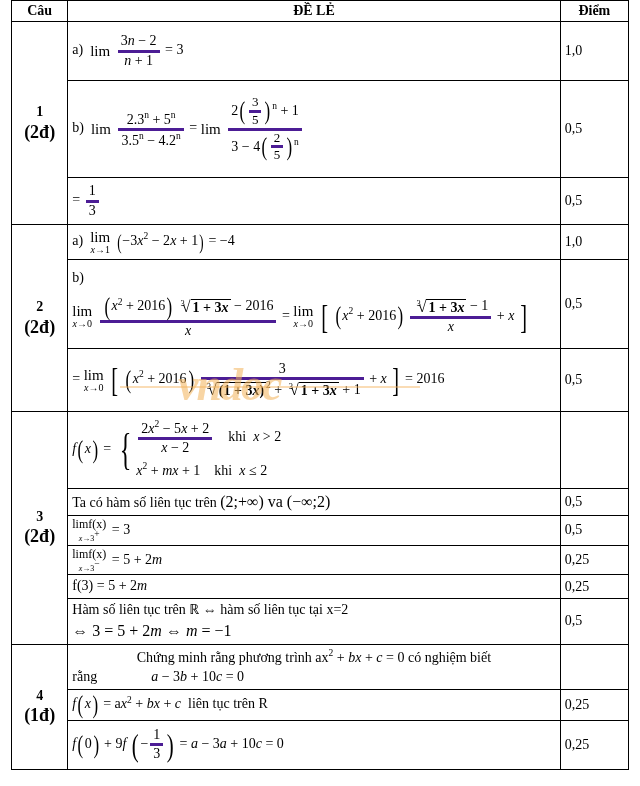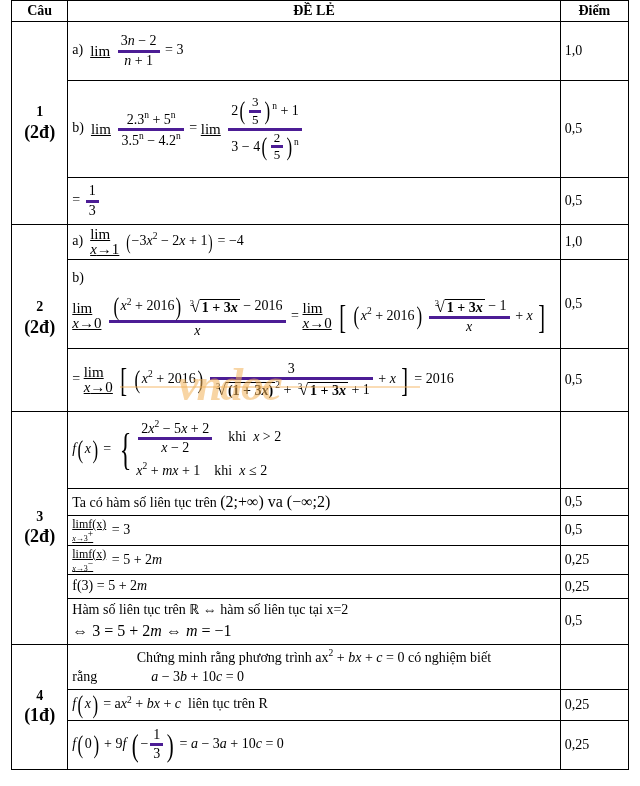--- a/index.html
+++ b/index.html
@@ -77,25 +77,25 @@
     display: inline-block;
     vertical-align: middle;
     text-align: center;
     margin: 0 2px;
   }
   .frac .num { display: block; padding: 0 3px; border-bottom: 3px solid #4c1d95; line-height: 1.15; }
   .frac .den { display: block; padding: 0 3px; line-height: 1.15; }
   .lim {
     display: inline-block;
     vertical-align: middle;
+    text-align: center;
     margin-right: 2px;
-    text-decoration: underline;
   }
   .lim .l { display: block; line-height: 1.0; font-size: 15px; }
-  .lim .s { display: block; line-height: 1.0; font-size: 15px; }
+  .lim .s { display: block; line-height: 1.0; font-size: 10px; }
   sup { font-size: 9.5px; vertical-align: super; }
   .paren-big {
     display: inline-block;
     font-size: 26px;
     vertical-align: middle;
     line-height: 1;
     transform: scaleX(0.65);
   }
   .brk {
     display: inline-block;

